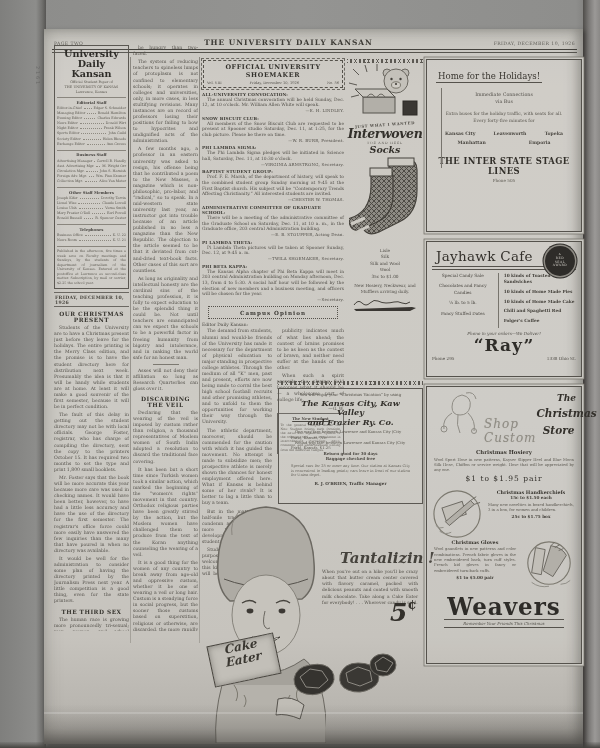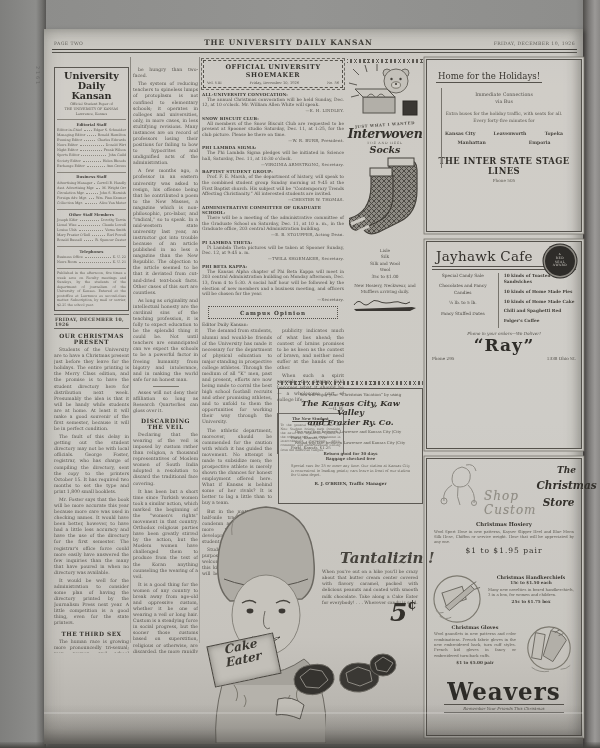--- a/index.html
+++ b/index.html
@@ -27,21 +27,21 @@
   .runhead{position:absolute;left:10px;right:8px;top:9px;display:flex;justify-content:space-between;align-items:baseline;color:#4c4a45;}
   .rh-side{font-size:4.6px;letter-spacing:.4px;color:#62605a;}
   .rh-title{font-size:7.4px;font-weight:bold;letter-spacing:1px;color:#3c3a35;}
   .rule-double{position:absolute;left:8px;right:6px;top:20px;height:2.4px;border-top:1.4px solid #44423d;border-bottom:.8px solid #55534d;}
   .vr{position:absolute;top:28px;height:586px;width:1px;background:linear-gradient(180deg,#8b8881,#99968f 60%,#a5a29b);}
 
   
   .p{font-size:4.6px;line-height:1.32;color:#54514b;text-align:justify;margin:0 0 2.2px 0;text-indent:5px;}
   .hed{font-size:5.8px;font-weight:bold;text-align:center;letter-spacing:.5px;color:#383630;margin:4px 0 2px;}
   .sep{width:26px;border-top:.8px solid #7c7971;margin:3px auto;}
-  .col{position:absolute;top:38px;overflow:hidden;}
+  .col{position:absolute;top:16px;overflow:hidden;}
   .col1{left:10px;width:75px;height:586px;}
   .col2{left:89px;width:65px;height:586px;}
 
   
   .mast{border:1px solid #5b5852;padding:2px 2px 3px;margin-bottom:2px;background:rgba(255,255,255,.05);}
   .mast-title{font-size:9.6px;font-weight:bold;text-align:center;color:#2e2c28;line-height:1.02;margin:1px 0 2px;}
   .mast-sub{font-size:3.4px;text-align:center;color:#5a574f;line-height:1.35;}
   .sect{font-size:3.8px;font-weight:bold;text-align:center;margin:3px 0 1.2px;border-top:.7px solid #8a867e;padding-top:1.6px;color:#474440;}
   .srow{display:flex;align-items:baseline;font-size:3.3px;color:#5c5951;line-height:1.55;}
   .srow .dots{flex:1;border-bottom:1px dotted #8e8a81;margin:0 2px 1px;}
@@ -110,21 +110,21 @@
   .hol{height:173px;}
   .hol-title{font-size:8.6px;color:#3a3731;border-bottom:.8px solid #55524c;display:inline-block;padding:2px 2px 1px;margin-left:4px;}
   .hol-imm{font-size:4.8px;text-align:center;color:#55524c;margin-top:8px;line-height:1.5;}
   .hol-body{font-size:4.4px;text-align:center;color:#5a574f;line-height:1.45;margin:6px 8px 0;}
   .hol-dest{display:flex;flex-wrap:wrap;justify-content:space-around;font-size:4.6px;font-weight:bold;color:#4c4943;margin:6px 4px 0;line-height:1.9;}
   .hol-dest span{padding:0 4px;}
   .hol-co{font-size:8.4px;letter-spacing:.4px;text-align:center;color:#33302b;margin-top:8px;font-weight:bold;}
   .hol-ph{font-size:4.2px;text-align:center;color:#615e56;margin-top:2px;}
   .hol-bar{position:absolute;left:14px;top:28px;width:1px;height:80px;background:#77746d;}
 
-  .jay{height:208px;}
+  .jay{height:136px;}
   .jay-title{font-size:13.5px;color:#33302b;margin:2px 0 0 4px;letter-spacing:.3px;}
   .jay-rule{border-top:1px solid #55524c;border-bottom:1px solid #55524c;height:2px;margin:2px 0 3px;}
   .badge{position:absolute;right:6px;top:4px;width:30px;height:30px;border-radius:50%;background:#2e2c29;
          box-shadow:0 0 0 1.5px #8e8b84,0 0 0 2.5px #2e2c29;display:flex;flex-direction:column;align-items:center;justify-content:center;color:#cfccc5;line-height:1.15;}
   .badge span{font-size:3px;letter-spacing:.5px;}
   .badge .bsml{font-size:2.6px;}
   .jay-cols{display:flex;margin-top:2px;}
   .jay-l{width:46%;padding-right:4px;font-size:4.3px;color:#4c4943;text-align:center;line-height:1.5;}
   .jay-l div{margin-bottom:4px;}
   .jay-r{width:54%;border-left:1px solid #77746d;padding-left:5px;font-size:4.3px;color:#4c4943;line-height:1.45;}
@@ -135,21 +135,21 @@
 
   .store{height:278px;margin-bottom:0;}
   .store-top{display:flex;}
   .shop-early{font-size:12px;font-style:italic;color:#8f8c84;letter-spacing:1px;margin-top:26px;text-shadow:0 0 1px #b8b5ae;}
   .store-title{margin-left:auto;text-align:center;font-style:italic;font-weight:bold;color:#33302b;line-height:1.6;}
   .store-title .t1{font-size:9px;}
   .store-title .t2{font-size:10.5px;}
   .store-title .t3{font-size:10.5px;padding-right:16px;}
   .st-head{font-size:5.4px;font-weight:bold;text-align:center;color:#3a3731;margin-top:4px;}
   .st-copy{font-size:3.8px;color:#5c5951;line-height:1.4;text-align:justify;margin:1.5px 2px;}
-  .st-price{font-size:7.5px;text-align:center;color:#33302b;letter-spacing:1px;margin:1px 0 19px;}
+  .st-price{font-size:7.5px;text-align:center;color:#33302b;letter-spacing:1px;margin:1px 0 6px;}
   .st-row{display:flex;align-items:flex-start;gap:4px;}
   .st-cell{flex:1;}
   .st-h2{font-size:4.8px;font-weight:bold;text-align:center;color:#3a3731;}
   .st-p2{font-size:4.2px;font-weight:bold;text-align:center;color:#45423c;line-height:1.35;}
   .weav{font-size:23px;font-weight:bold;text-align:center;color:#2e2c28;letter-spacing:1px;margin-top:3px;line-height:1;transform:scaleY(1.08);}
   .weav-tag{font-size:4px;font-style:italic;text-align:center;color:#55524c;border-top:1px solid #55524c;border-bottom:1px solid #55524c;margin:2px 12px 0;padding:1px 0;}
 
   .bottom-shade{position:absolute;left:0;right:0;bottom:0;height:40px;
     background:linear-gradient(180deg,rgba(70,68,64,0),rgba(70,68,64,.22) 60%,rgba(45,43,40,.45));pointer-events:none;}
   svg{display:block;}

